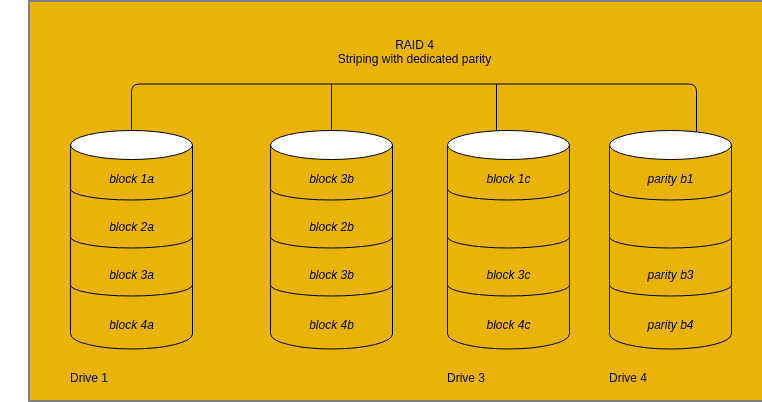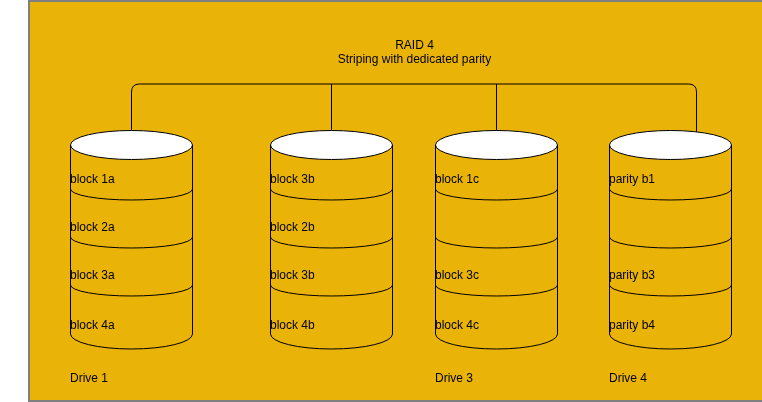--- a/index.html
+++ b/index.html
@@ -23,21 +23,21 @@
   .connectors{position:absolute;left:0;top:0;}
   .connectors path{stroke:#000000;stroke-width:1;fill:none;}
   .drive{
     position:absolute;top:128px;width:123px;height:260px;
   }
   .cyl{position:absolute;left:0;top:0;}
   .cyl ellipse{fill:#ffffff;stroke:#000000;stroke-width:1;}
   .cyl path{fill:none;stroke:#000000;stroke-width:1;}
   .row{
     position:absolute;left:0;width:123px;height:16px;
-    text-align:left;font-size:12px;line-height:16px;
+    text-align:center;font-size:12px;line-height:16px;font-style:italic;
   }
   .drive-label{
     position:absolute;left:0;top:240px;width:123px;height:16px;
     text-align:left;font-size:12px;line-height:16px;
   }
 </style>
 </head>
 <body>
 
 <div class="frame">
@@ -77,21 +77,21 @@
       <path d="M0.5 59 A61 11 0 0 0 122.5 59"></path>
       <path d="M0.5 107 A61 11 0 0 0 122.5 107"></path>
       <path d="M0.5 155 A61 11 0 0 0 122.5 155"></path>
     </svg>
     <div class="row" style="top:41px">block 3b</div>
     <div class="row" style="top:89px">block 2b</div>
     <div class="row" style="top:137px">block 3b</div>
     <div class="row" style="top:187px">block 4b</div>
   </div>
 
-  <div class="drive" style="left:405px">
+  <div class="drive" style="left:417px">
     <svg class="cyl" width="123" height="220" viewBox="0 0 123 220" aria-hidden="true">
       <ellipse cx="61.5" cy="15" rx="61" ry="14.5"></ellipse>
       <path d="M0.5 15 L0.5 204 M122.5 15 L122.5 204"></path>
       <path d="M0.5 204 A61 15 0 0 0 122.5 204"></path>
       <path d="M0.5 59 A61 11 0 0 0 122.5 59"></path>
       <path d="M0.5 107 A61 11 0 0 0 122.5 107"></path>
       <path d="M0.5 155 A61 11 0 0 0 122.5 155"></path>
     </svg>
     <div class="row" style="top:41px">block 1c</div>
     <div class="row" style="top:137px">block 3c</div>

